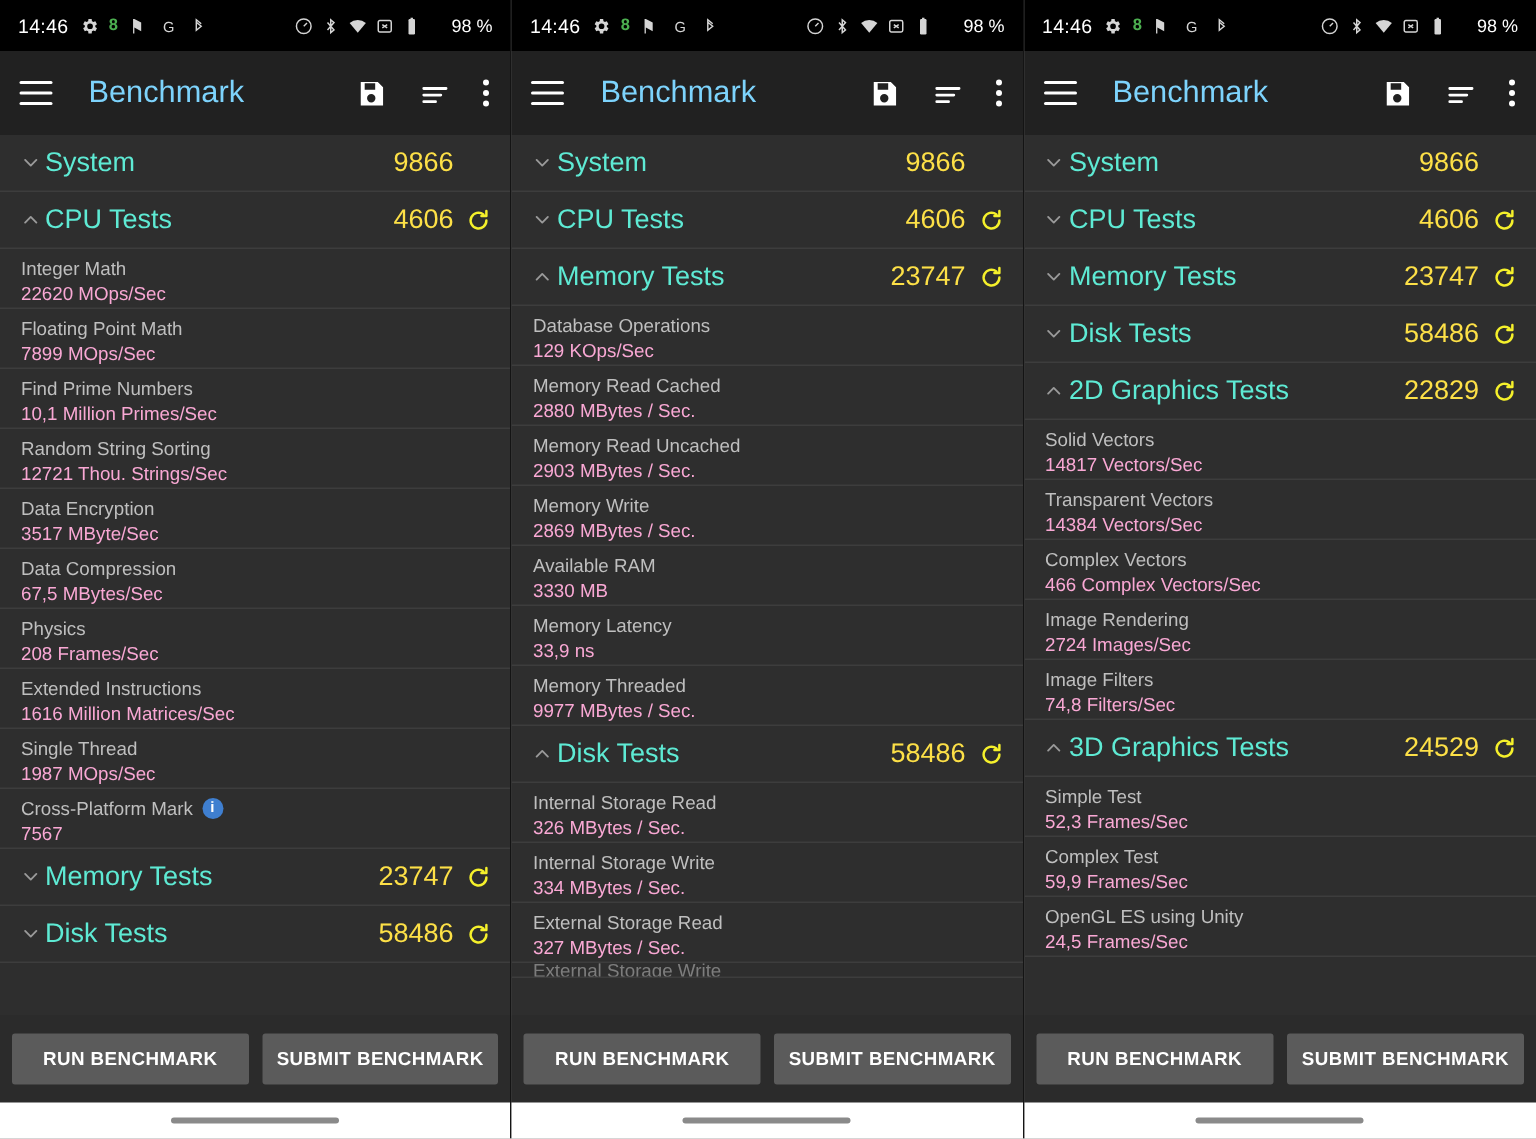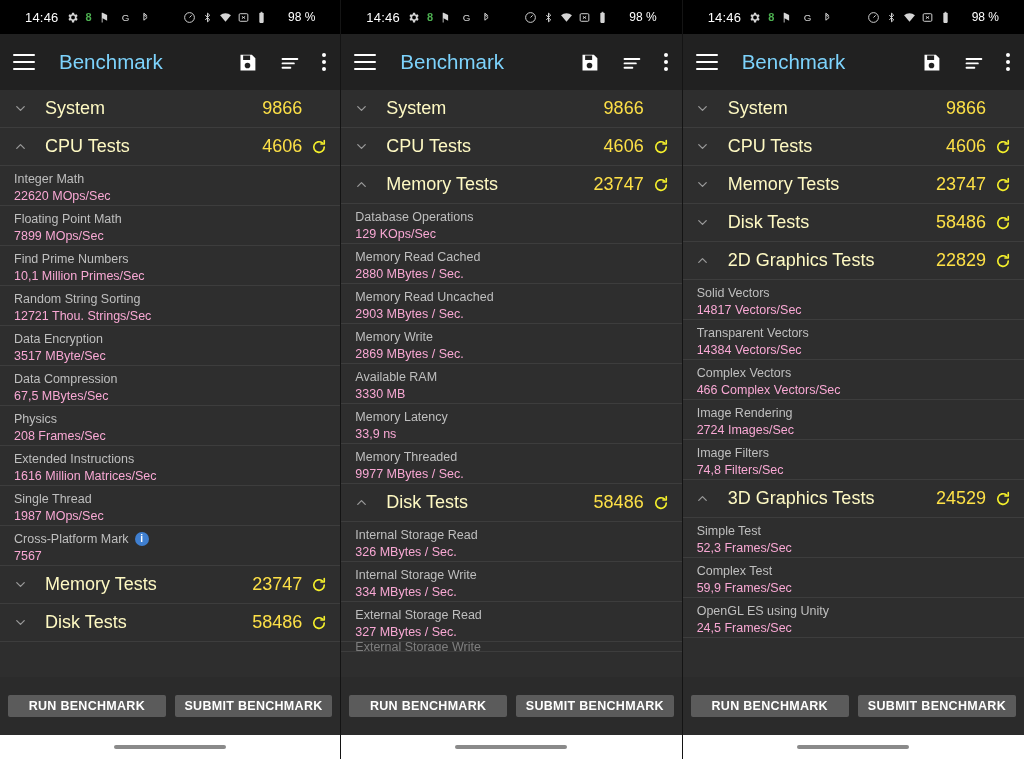--- a/index.html
+++ b/index.html
@@ -17,21 +17,21 @@
     display: flex; flex-direction: column;
     position: relative;
     border-right: 1px solid #141414;
   }
   .panel:last-child { border-right: none; }
 
   
   .statusbar {
     height: 34px; background: #000000;
     display: flex; align-items: center;
-    padding: 0 25px;
+    padding: 0 12px;
     flex: 0 0 34px;
     font-size: 12.5px; color: #e8e8e8;
   }
   .sb-left { display: flex; align-items: center; gap: 7px; }
   .sb-time { font-size: 13px; color: #ffffff; letter-spacing: .2px; }
   .sb-spacer { flex: 1; }
   .sb-right { display: flex; align-items: center; gap: 5px; }
   .sb-ico { width: 13px; height: 13px; display: inline-block; opacity: .92; }
   .sb-ico svg { display: block; width: 100%; height: 100%; }
   .sb-batt { font-size: 12px; color: #ffffff; white-space: nowrap; margin-left: 15px;}
@@ -61,21 +61,21 @@
   .grow {
     display: flex; align-items: center;
     height: 38px; padding: 0 12px 0 10px;
     border-bottom: 1px solid #3d3d3d;
     background: #2e2e2e;
   }
   .chev { width: 20px; flex: 0 0 20px; display: flex; align-items: center;
           justify-content: center; }
   .chev svg { width: 15px; height: 15px; display: block; }
   .grow-label {
-    color: #fef9c3; font-size: 18px; margin-left: 15px;
+    color: #5eead4; font-size: 18px; 
     white-space: nowrap; overflow: hidden;
   }
   .grow-sp { flex: 1; }
   .grow-score { color: #fde047; font-size: 18px; white-space: nowrap; }
   .refresh { width: 18px; height: 18px; margin-left: 8px; flex: 0 0 18px; }
   .refresh svg { display: block; width: 100%; height: 100%; }
   .refresh.hidden { visibility: hidden; }
 
   .trow {
     height: 40px; padding: 3px 12px 0 14px;
@@ -103,21 +103,21 @@
   .trow.clipped { height: 10px; padding-top: 0; }
   .trow.clipped .trow-name { opacity: .55; }
 
   
   .btnbar {
     flex: 0 0 58px; height: 58px; background: #2b2b2b;
     display: flex; align-items: center; justify-content: center;
     gap: 9px; padding: 0 8px;
   }
   .btn {
-    flex: 1 1 0; height: 22px;
+    flex: 1 1 0; height: 34px;
     background: #5b5b5b; color: #ffffff;
     border: none; border-radius: 2px;
     font-family: "Liberation Sans", sans-serif;
     font-size: 12.5px; font-weight: bold; letter-spacing: .3px;
     cursor: pointer; white-space: nowrap;
     display: flex; align-items: center; justify-content: center;
   }
   .navbar {
     flex: 0 0 24px; height: 24px; background: #ffffff;
     display: flex; align-items: center; justify-content: center;

